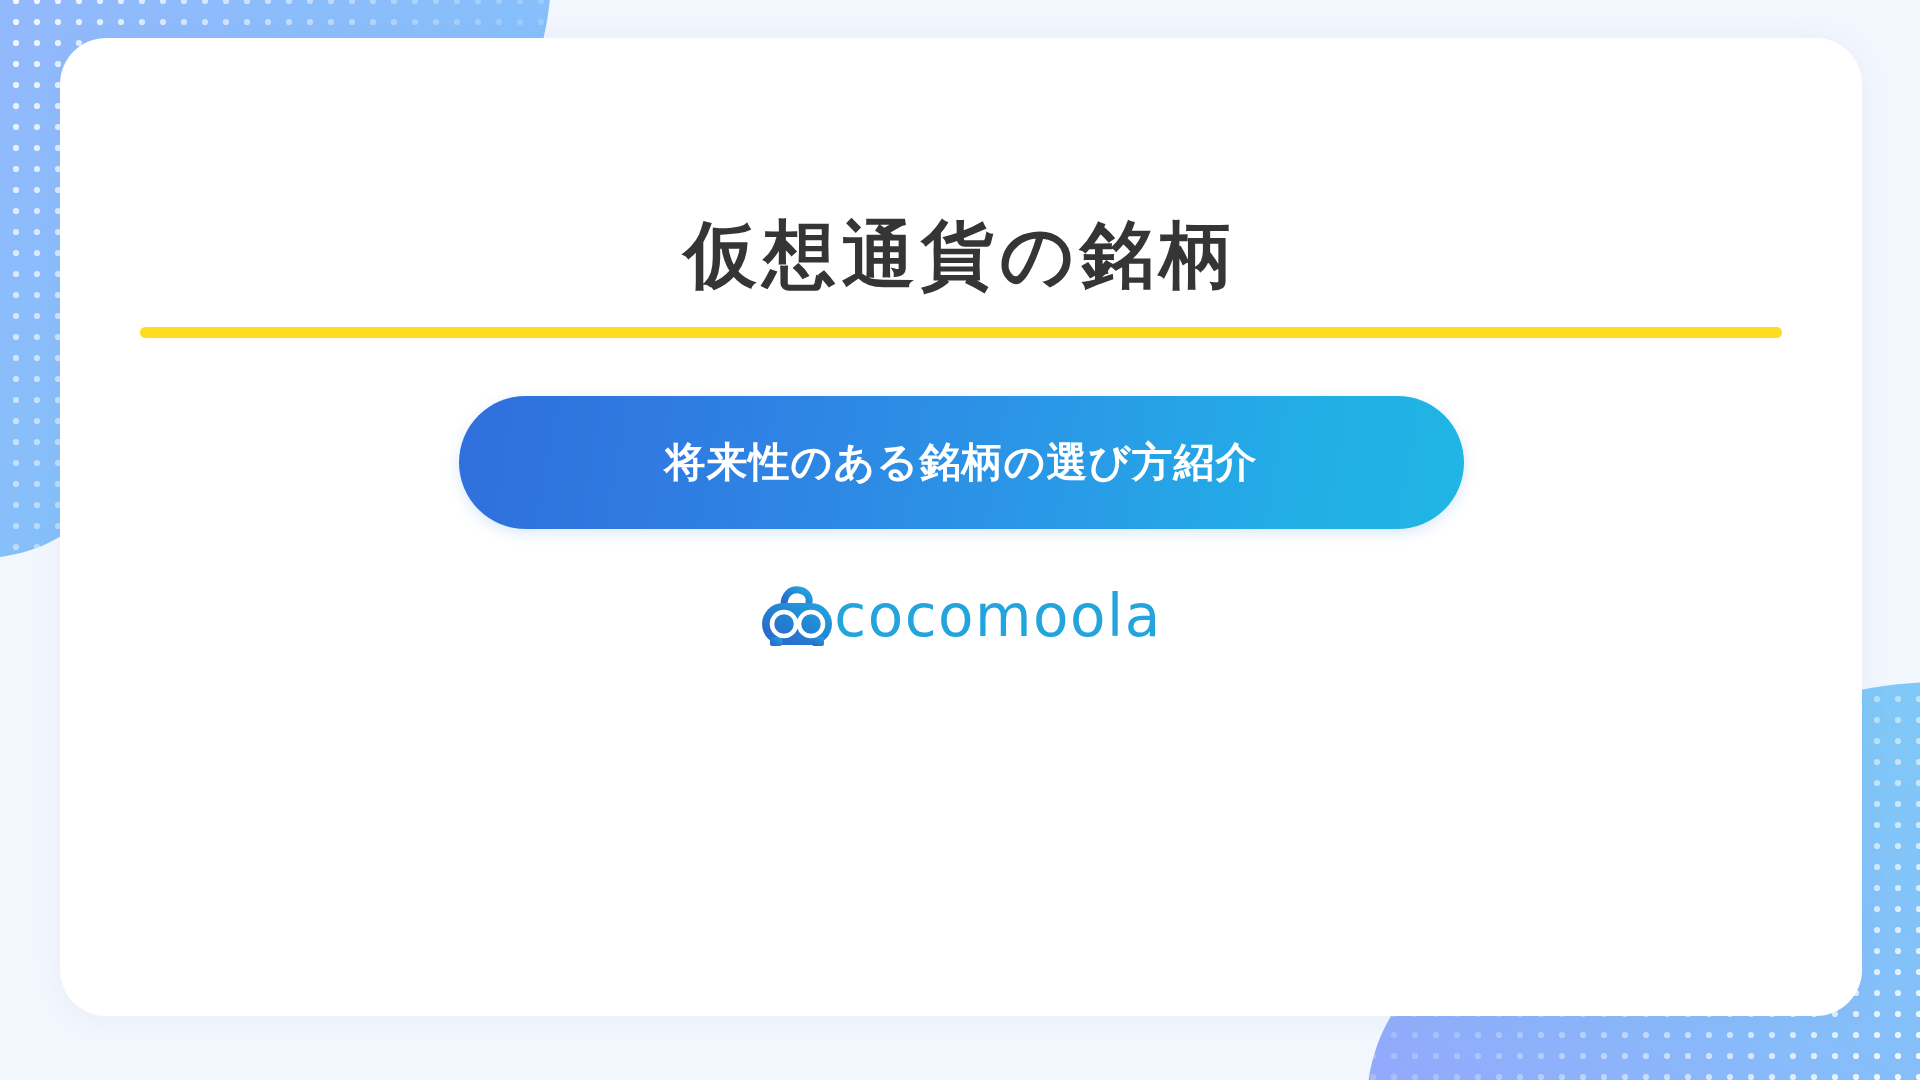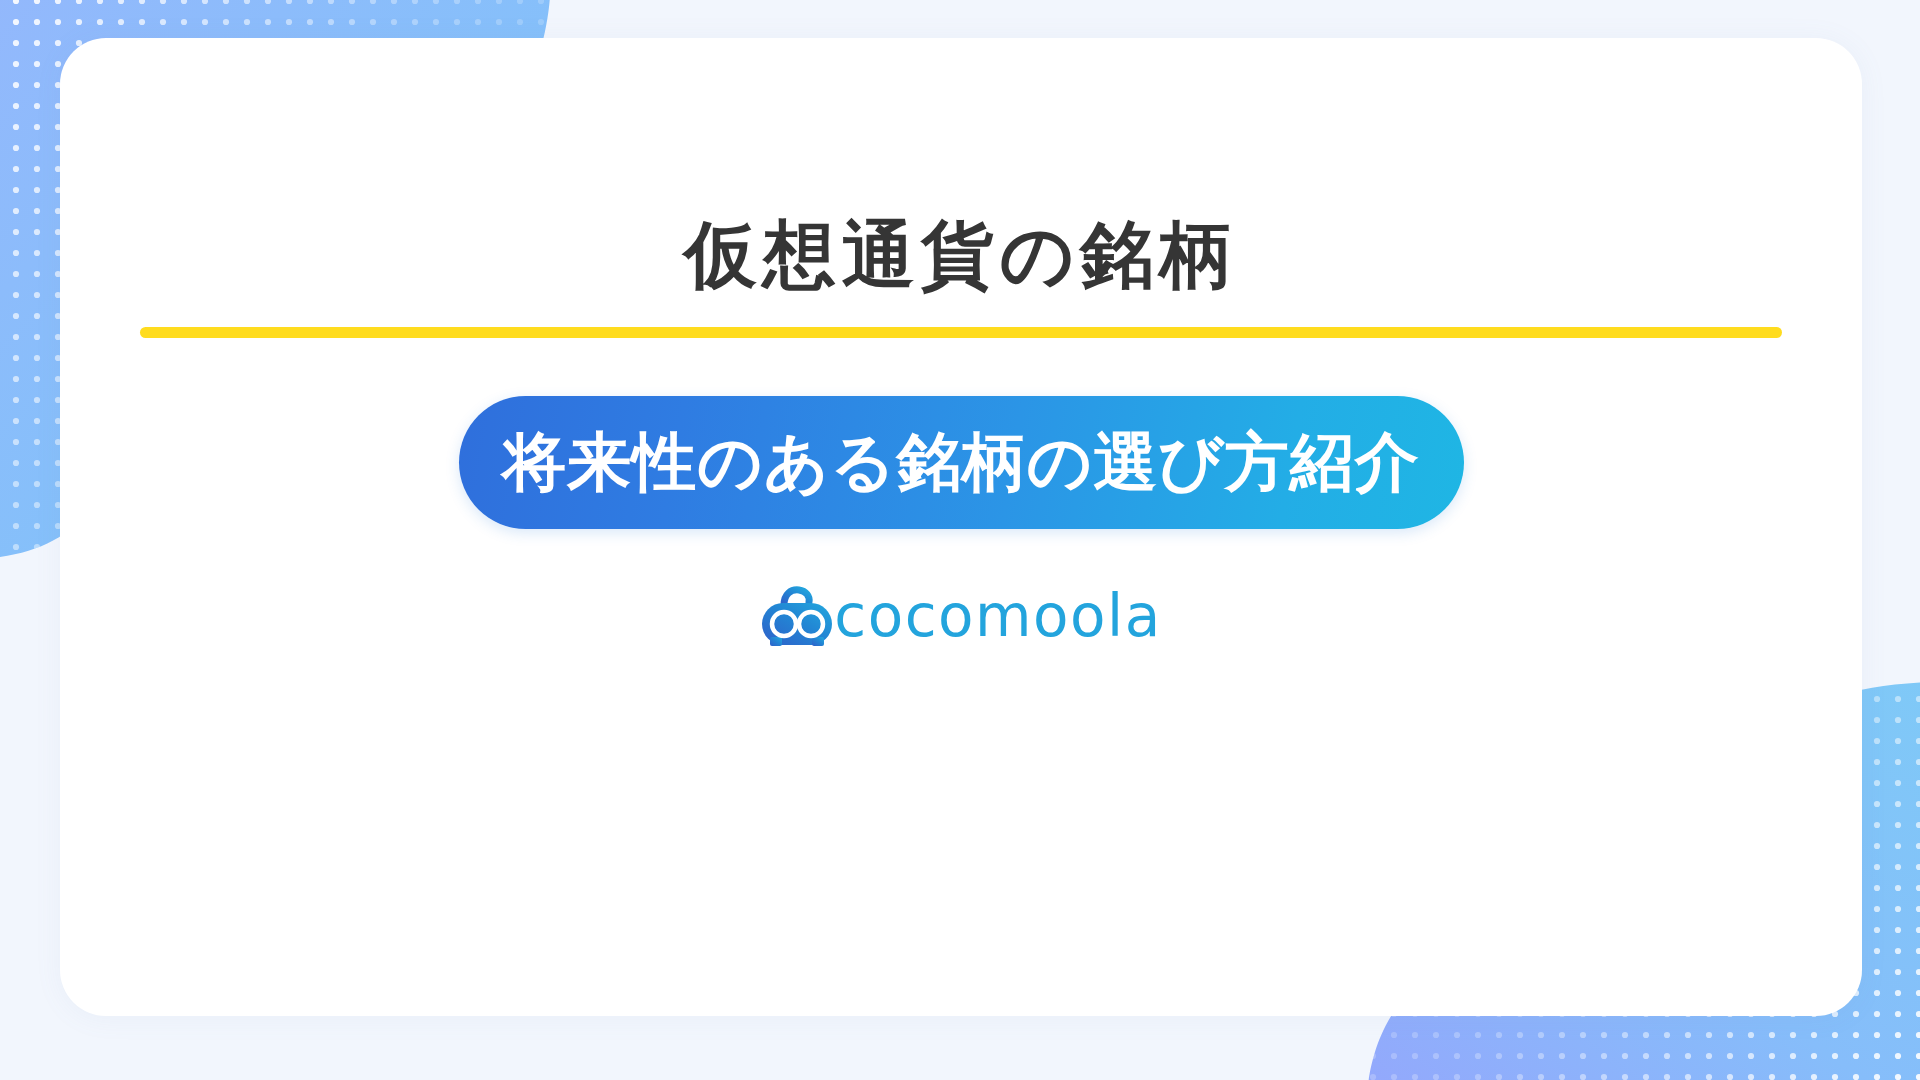--- a/index.html
+++ b/index.html
@@ -112,27 +112,26 @@
     height: 133px;
     border-radius: 67px;
     background-image: linear-gradient(100deg, #2f6fdc 0%, #2f7ce2 22%, #2b95e6 55%, #23ade6 82%, #1fb6e4 100%);
     display: flex;
     align-items: center;
     justify-content: center;
     box-shadow: 0 4px 14px rgba(45, 130, 220, 0.18);
   }
 
   #cta-label {
-    font-size: 64px;
+    font-size: 41px;
     line-height: 1;
     font-weight: 700;
     letter-spacing: 1px;
     color: #ffffff;
     white-space: nowrap;
-    font-family: Liberation Serif, serif;
   }
 
   #logo {
     margin-top: 56px;
     display: flex;
     align-items: center;
   }
 
   #logo-mark { display: block; }
 

